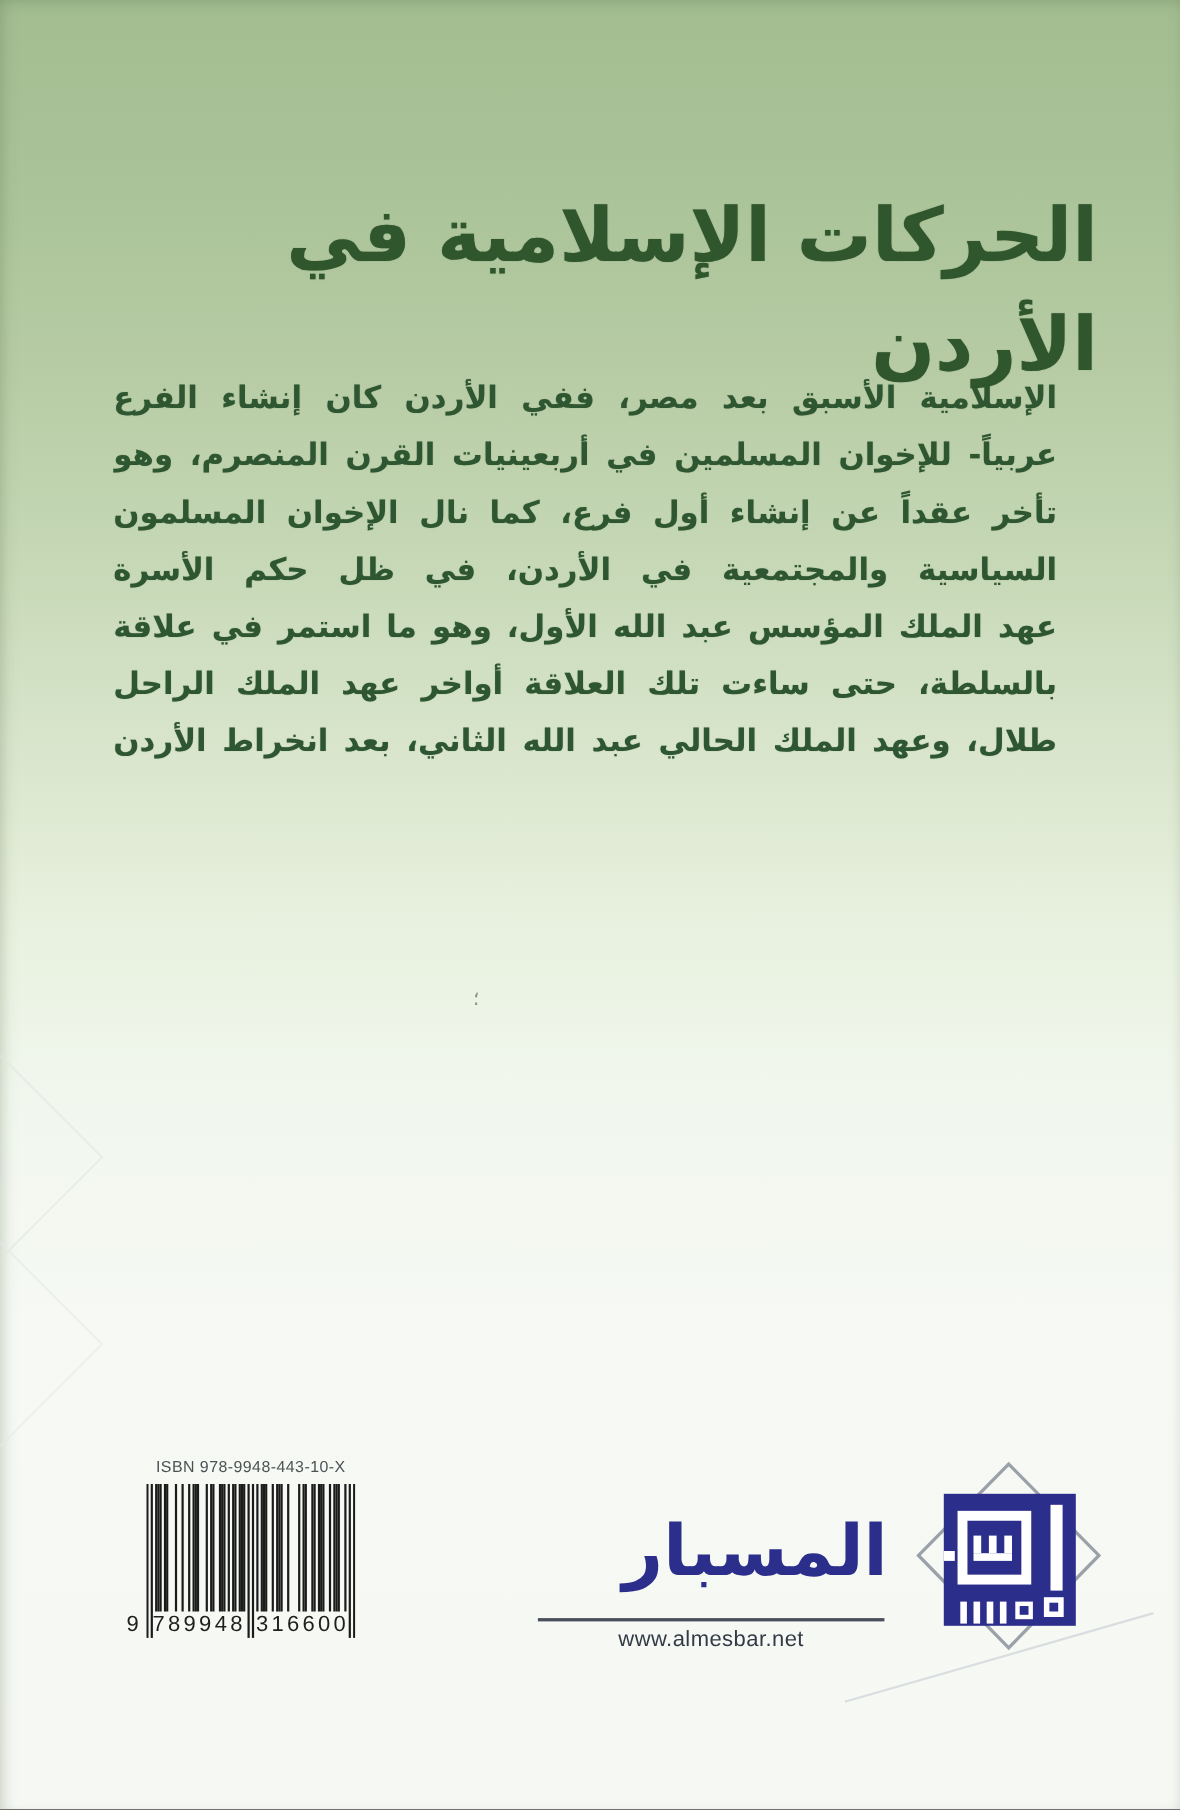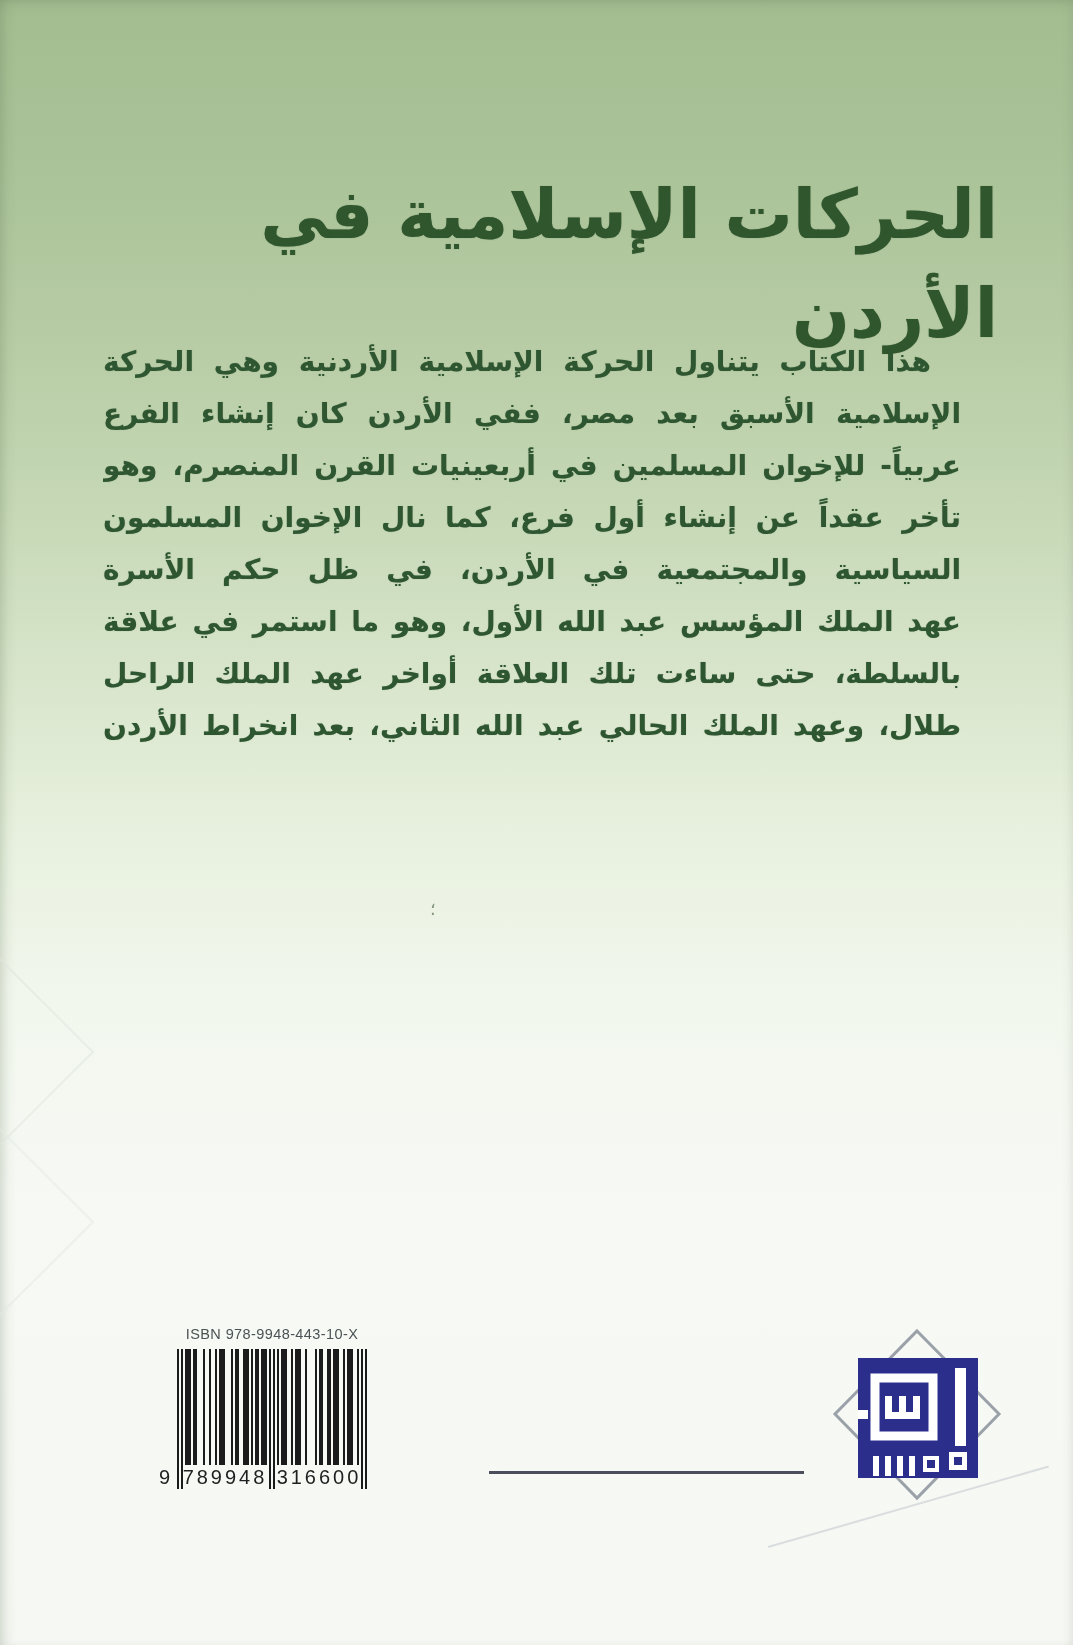--- a/index.html
+++ b/index.html
@@ -41,21 +41,21 @@
     font-weight:bold;font-size:28px;line-height:52px;
     color:#2e5731;
     text-align:justify;text-align-last:justify;
     text-shadow:0 0 1px rgba(36,68,38,.35);
     white-space:normal;overflow:hidden;height:52px;
   }
   .blurb .line.first{padding-right:30px;}
   .blurb .line.last{text-align:right;text-align-last:right;}
 
   
-  .isbn-block{position:absolute;left:112px;top:1326px;width:232px;text-align:center;margin-left:44px;}
+  .isbn-block{position:absolute;left:112px;top:1326px;width:232px;text-align:center;}
   .isbn-label{
     font-family:"Liberation Sans", sans-serif;
     font-size:14.5px;color:#4c5355;letter-spacing:.4px;
   }
   .barcode-wrap{position:relative;width:190px;height:150px;margin:7px auto 0;}
   .barcode-wrap svg{display:block;}
   .barcode-wrap svg rect{fill:#1b1b1b;}
   .bc-digit{
     position:absolute;top:117px;
     font-family:"Liberation Sans", sans-serif;
@@ -85,21 +85,20 @@
 <div class="cover">
 
   <div class="wm a"></div>
   <div class="wm b"></div>
   <div class="scratch"></div>
   <div class="ink-mark">؛</div>
 
   <div class="title" lang="ar" dir="rtl">الحركات الإسلامية في الأردن</div>
 
   <div class="blurb" id="blurb" lang="ar" dir="rtl">
-      <div class="line first">هذا الكتاب يتناول الحركة الإسلامية الأردنية وهي الحركة</div>
       <div class="line">الإسلامية الأسبق بعد مصر، ففي الأردن كان إنشاء الفرع الأول-</div>
       <div class="line">عربياً- للإخوان المسلمين في أربعينيات القرن المنصرم، وهو الفرع الذي</div>
       <div class="line">تأخر عقداً عن إنشاء أول فرع، كما نال الإخوان المسلمون الشرعية</div>
       <div class="line">السياسية والمجتمعية في الأردن، في ظل حكم الأسرة الهاشمية، ومنذ</div>
       <div class="line">عهد الملك المؤسس عبد الله الأول، وهو ما استمر في علاقة الجماعة</div>
       <div class="line">بالسلطة، حتى ساءت تلك العلاقة أواخر عهد الملك الراحل الحسين بن</div>
       <div class="line">طلال، وعهد الملك الحالي عبد الله الثاني، بعد انخراط الأردن في عملية</div>
     </div>
 
   <div class="isbn-block">
@@ -186,15 +185,17 @@
       <rect x="114" y="160" width="6" height="20" fill="#ffffff"></rect>
       <rect x="126" y="160" width="6" height="20" fill="#ffffff"></rect>
 
       <rect x="140" y="160" width="16" height="16" fill="#ffffff"></rect>
       <rect x="144" y="164" width="8" height="8" fill="#2c2e8c"></rect>
 
       <rect x="75" y="114" width="10" height="9" fill="#ffffff"></rect>
     </g>
   </svg>
 
+  <div class="wordmark" lang="ar" dir="rtl">المسبار</div>
   <div class="pub-rule"></div>
+  <div class="pub-url">www.almesbar.net</div>
 
 </div>
 
 </body></html>

